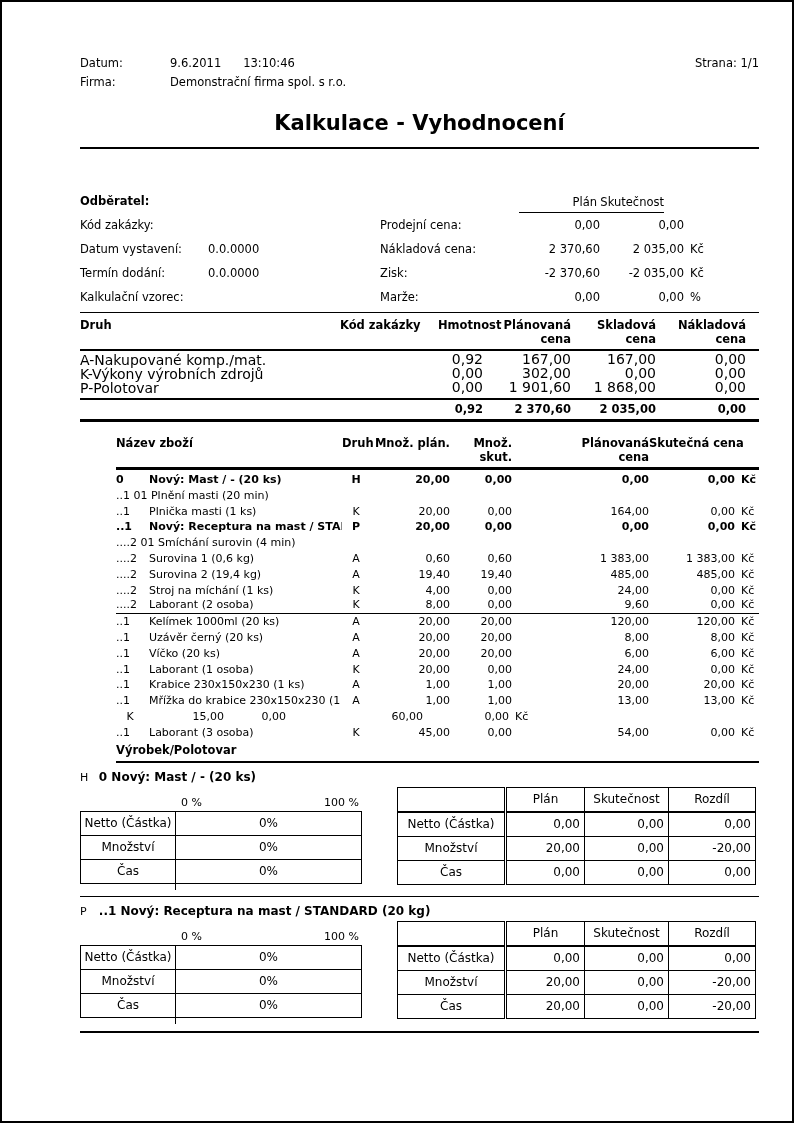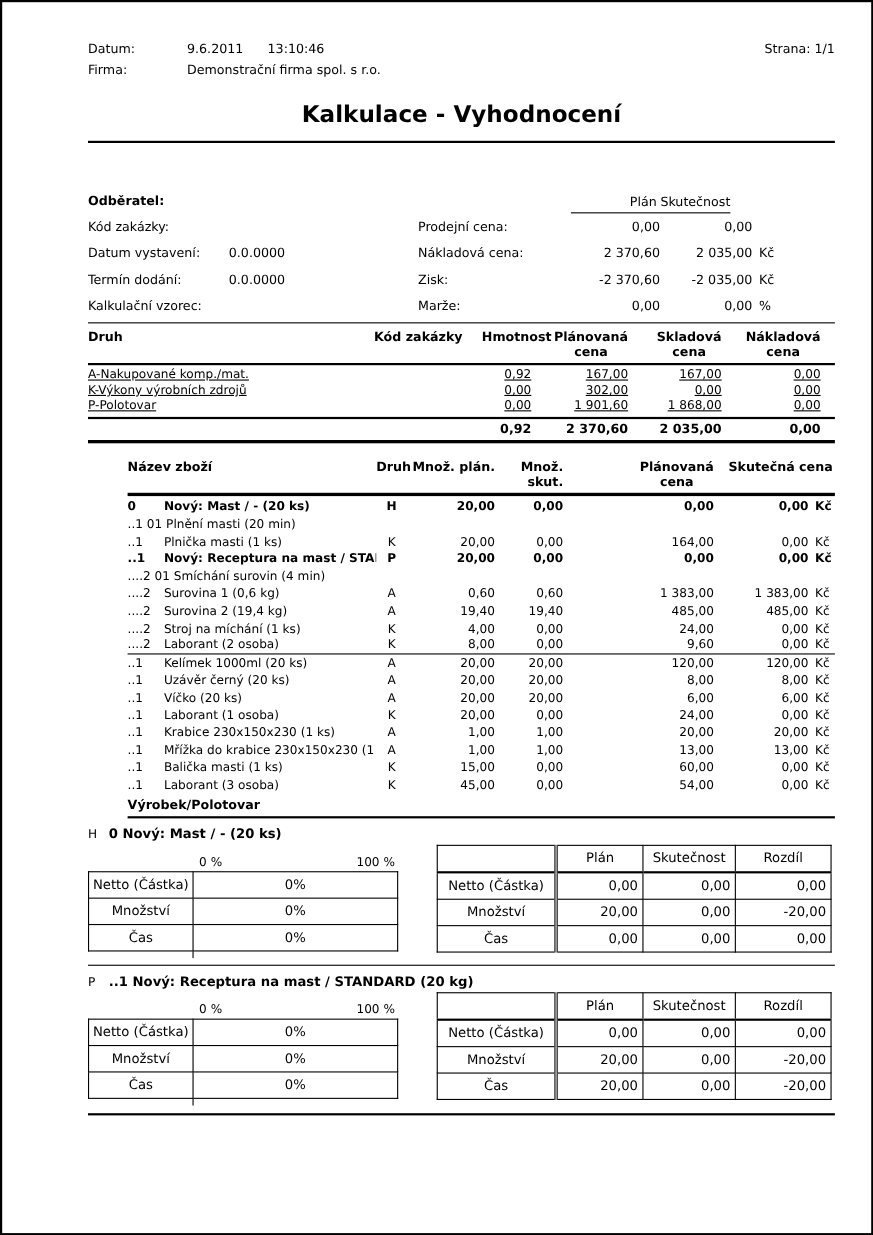--- a/index.html
+++ b/index.html
@@ -12,21 +12,21 @@
   .content { padding:0 33px 0 78px; }
 
   
   .rule { border:none; margin:0; height:0; }
   .r1  { border-top:1px solid #000; }
   .r2  { border-top:2px solid #000; }
   .r25 { border-top:2.5px solid #000; }
   .r3  { border-top:3px solid #000; }
 
   
-  .hdr { display:flex; margin-top:33px; font-size:11.5px; line-height:19px; }
+  .hdr { display:flex; margin-top:52px; font-size:11.5px; line-height:19px; }
   .hdr-left { flex:1; }
   .hdr-row { display:flex; }
   .hl { width:90px; }
   .hv .time { margin-left:22px; }
   .hdr-right { white-space:nowrap; }
 
   .title { text-align:center; font-size:21px; font-weight:bold; margin-top:19px; height:27px; }
   .title-rule { margin-top:9px; }
 
   
@@ -43,47 +43,47 @@
   .odb-suf { width:75px; padding-left:6px; }
   .odb-hrow { display:flex; height:24px; }
   .odb-hspacer { flex:1; }
   .odb-h-plan { width:81px; display:flex; align-items:flex-end; }
   .odb-h-plan span { display:block; width:100%; text-align:right; padding-right:3px; border-bottom:1px solid #000; line-height:20px; }
   .odb-h-skut { width:84px; display:flex; align-items:flex-end; justify-content:flex-end; padding-right:20px; }
   .odb-h-skut span { display:inline-block; border-bottom:1px solid #000; line-height:20px; }
   .odb-rule { margin-top:3px; }
 
   
-  .stack { display:inline-block; text-align:center; vertical-align:top; }
+  .stack { display:inline-block; text-align:right; vertical-align:top; }
   .stack .l { display:block; line-height:14px; }
 
   
   .t1 { margin-top:5px; }
   .t1head { display:flex; font-size:11.5px; font-weight:bold; align-items:flex-start; padding-bottom:3px; min-height:30px; }
   .t1 .c-tname { width:240px; line-height:14px; }
   .t1 .c-tkod  { width:118px; padding-left:20px; line-height:14px; }
   .t1 .c-hmot  { width:45px;  text-align:right; }
   .t1 .c-plan  { width:88px;  text-align:right; }
   .t1 .c-sklad { width:85px;  text-align:right; }
   .t1 .c-nakl  { width:90px;  text-align:right; margin-right:11px; }
-  .t1row { display:flex; font-size:11px; line-height:13px;text-decoration:underline; }
+  .t1row { display:flex; font-size:14px; line-height:13px; }
   .t1body { padding:2px 0 3px 0; }
   .t1total { display:flex; font-size:11.5px; font-weight:bold; line-height:16px; padding:1px 0 2px 0; }
 
   
   .t2 { margin-top:14px;margin-left:36px; }
   .t2head { display:flex; font-size:11.5px; font-weight:bold; align-items:flex-start; padding-bottom:3px; min-height:30px; }
   .c-name { flex:1; overflow:hidden; white-space:nowrap; }
   .c-druh { width:28px; text-align:center; }
   .c-mp   { width:80px; text-align:right; }
   .c-ms   { width:62px; text-align:right; }
   .c-pc   { width:137px; text-align:right; }
   .c-sc   { width:86px; text-align:right; }
   .c-suf  { width:24px; padding-left:6px; }
-  .c-scsuf{ width:110px; text-align:right; padding-right:2px; }
+  .c-scsuf{ width:110px; text-align:left; padding-right:2px; }
   .t2body { padding-top:2px; }
   .t2row { display:flex; font-size:11px; line-height:15.8px; height:15.8px; }
   .t2row .pre { display:inline-block; width:33px; white-space:pre; }
   .t2row.product { font-weight:bold; }
   .t2row.item-sep { border-bottom:1.5px solid #000;align-items:flex-end; }
   .t2footer { font-size:11.5px; font-weight:bold; line-height:16px; padding:1px 0 3px 0; }
 
   
   .block { }
   .block-title { margin-top:7px; font-size:12px; line-height:15px; }
@@ -413,21 +413,20 @@
             <span class="c-name"><span class="pre">..1</span><span>Mřížka do krabice 230x150x230 (1 ks)</span></span>
             <span class="c-druh">A</span>
             <span class="c-mp">1,00</span>
             <span class="c-ms">1,00</span>
             <span class="c-pc">13,00</span>
             <span class="c-sc">13,00</span>
             <span class="c-suf">Kč</span>
           </div>
 
           <div class="t2row item">
-            <span class="c-name"><span class="pre">..1</span><span>Balička masti (1 ks)</span></span>
             <span class="c-druh">K</span>
             <span class="c-mp">15,00</span>
             <span class="c-ms">0,00</span>
             <span class="c-pc">60,00</span>
             <span class="c-sc">0,00</span>
             <span class="c-suf">Kč</span>
           </div>
 
           <div class="t2row item">
             <span class="c-name"><span class="pre">..1</span><span>Laborant (3 osoba)</span></span>

